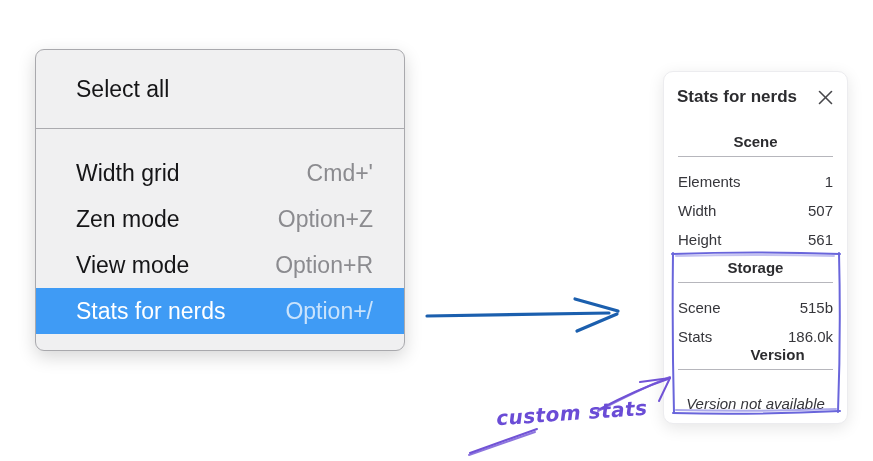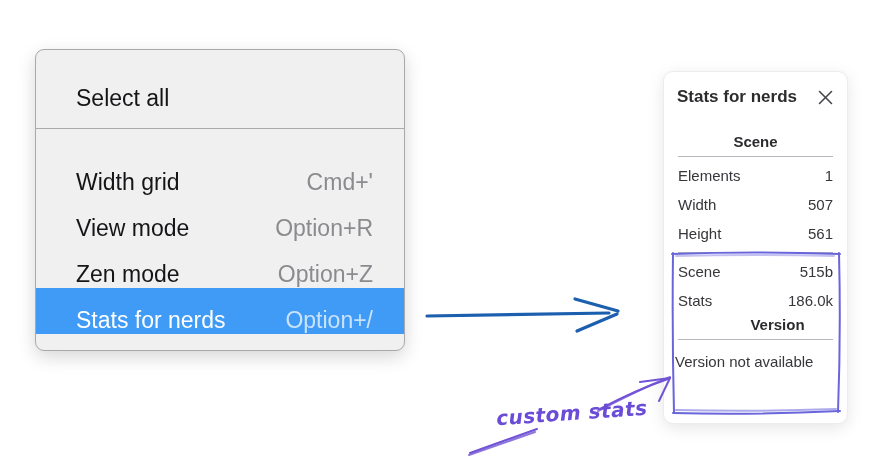--- a/index.html
+++ b/index.html
@@ -12,21 +12,21 @@
   .context-menu{
     position:absolute;left:35px;top:49px;width:370px;
     background:#f0f0f1;border:1px solid #a9a9ad;border-radius:9px;
     box-shadow:0 6px 18px rgba(0,0,0,0.16);
     box-sizing:border-box;overflow:hidden;
   }
   .menu-group-top{padding:16px 0;}
   .menu-divider{height:1px;background:#ababaf;}
   .menu-group-bottom{padding:21px 0 16px;}
   .menu-item{
-    height:46px;display:flex;align-items:flex-end;justify-content:space-between;
+    height:46px;display:flex;align-items:center;justify-content:space-between;
     padding:0 31px 0 40px;font-size:23px;color:#151517;
   }
   .menu-item .shortcut{color:#8b8b8f;}
   .menu-item.selected{background:#3f9bf5;color:#ffffff;}
   .menu-item.selected .shortcut{color:rgba(255,255,255,0.72);}
 
   
   .stats-panel{
     position:absolute;left:663px;top:71px;width:185px;height:353px;
     background:#ffffff;border:1px solid #ececef;border-radius:10px;
@@ -35,27 +35,27 @@
   }
   .panel-header{display:flex;align-items:center;justify-content:space-between;padding:0 2px;height:20px;}
   .panel-title{font-weight:bold;font-size:17px;color:#2c2c2f;}
   .close-btn{width:18px;height:18px;display:flex;align-items:center;justify-content:center;cursor:default;}
   .section-header{text-align:center;font-weight:bold;font-size:15px;color:#2c2c2f;height:20px;line-height:20px;}
   .hdr-scene{margin-top:25px;}
   .hdr-storage{margin-top:10px;}
   .hdr-version{margin-top:0;margin-left:44px;}
   .panel-hr{border:none;border-top:1px solid #b6b6bc;margin:4px 3px 0;}
   .stat-row{
-    display:flex;align-items:center;justify-content:space-between;
+    display:flex;align-items:flex-end;justify-content:space-between;
     height:29px;padding:0 3px;font-size:15px;
   }
   .stat-row:first-of-type{margin-top:0;}
   .rows-scene .stat-row:first-child{margin-top:4px;}
   .rows-storage .stat-row:first-child{margin-top:4px;}
-  .version-note{margin-top:12px;text-align:left;font-size:15px;height:20px;line-height:20px;}
+  .version-note{margin-top:24px;text-align:center;font-size:15px;height:20px;line-height:20px;font-style:italic;}
 
   
   .overlay{position:absolute;pointer-events:none;}
   .annotation-text{
     position:absolute;left:496px;top:401px;
     font-family:"DejaVu Sans",sans-serif;font-style:italic;font-weight:bold;
     font-size:20px;color:#6a4cd6;transform:rotate(-4deg);letter-spacing:0.5px;
     white-space:nowrap;
   }
 </style>
@@ -68,26 +68,26 @@
       <span>Select all</span>
     </div>
   </div>
   <div class="menu-divider"></div>
   <div class="menu-group-bottom">
     <div class="menu-item">
       <span>Width grid</span>
       <span class="shortcut">Cmd+'</span>
     </div>
     <div class="menu-item">
+      <span>Zen mode</span>
+      <span class="shortcut">Option+Z</span>
+    </div>
+    <div class="menu-item">
       <span>View mode</span>
       <span class="shortcut">Option+R</span>
-    </div>
-    <div class="menu-item">
-      <span>Zen mode</span>
-      <span class="shortcut">Option+Z</span>
     </div>
     <div class="menu-item selected">
       <span>Stats for nerds</span>
       <span class="shortcut">Option+/</span>
     </div>
   </div>
 </div>
 
 <svg class="overlay" style="left:424px;top:296px;" width="202" height="40">
   <g stroke="#1b5fae" stroke-width="3.2" fill="none" stroke-linecap="round">
@@ -120,20 +120,21 @@
     <div class="stat-row">
       <span>Width</span>
       <span>507</span>
     </div>
     <div class="stat-row">
       <span>Height</span>
       <span>561</span>
     </div>
   </div>
 
+  <div class="section-header hdr-storage">Storage</div>
   <hr class="panel-hr">
   <div class="rows-storage">
     <div class="stat-row">
       <span>Scene</span>
       <span>515b</span>
     </div>
     <div class="stat-row">
       <span>Stats</span>
       <span>186.0k</span>
     </div>

